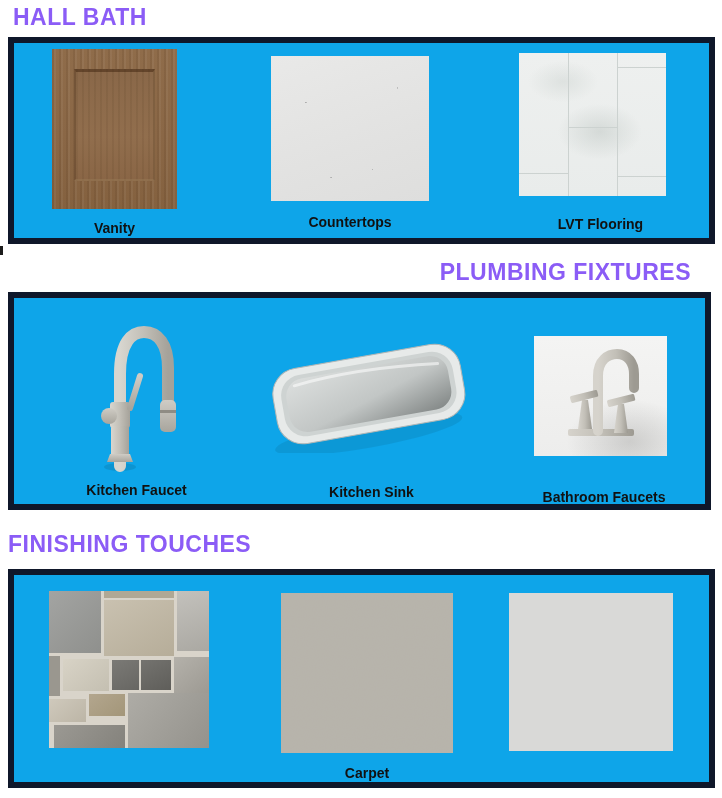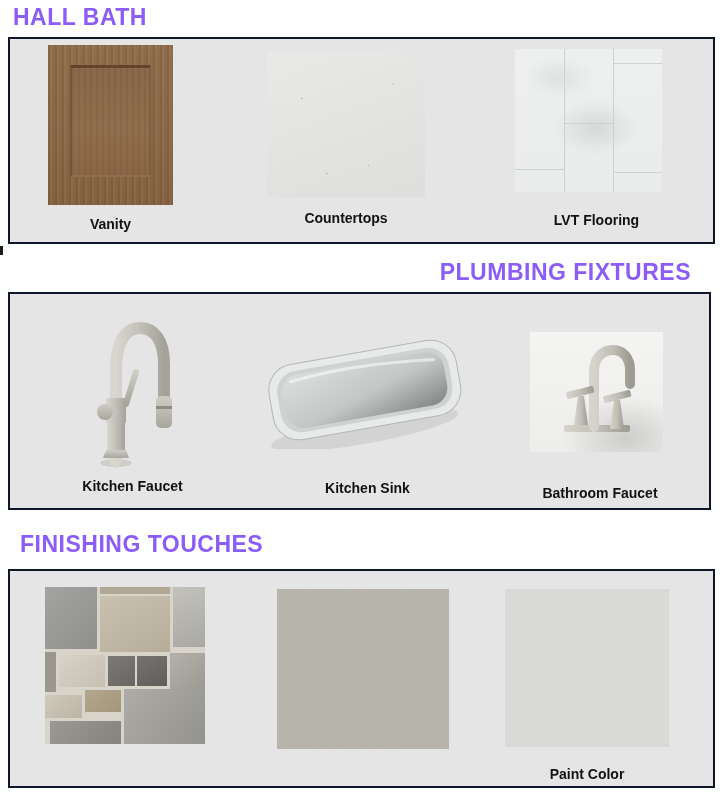--- a/index.html
+++ b/index.html
@@ -7,25 +7,25 @@
     width:722px;height:798px;position:relative;overflow:hidden;
     font-family:"Liberation Sans",sans-serif;
   }
   .section-title{
     position:absolute;
     font-size:23px;font-weight:bold;letter-spacing:0.5px;
     color:#8b5cf6;white-space:nowrap;
   }
   #title-hall-bath{left:13px;top:4px;}
   #title-plumbing{right:31px;top:259px;}
-  #title-finishing{left:20px;top:531px;text-align:right;}
+  #title-finishing{left:8px;top:531px;text-align:right;}
 
   .spec-box{
     position:absolute;left:8px;
-    border:2px solid #0f172a;background:#e5e5e5;box-sizing:border-box;
+    border:6px solid #0f172a;background:#0ea5e9;box-sizing:border-box;
   }
   #box-hall-bath{top:37px;width:707px;height:207px;}
   #box-plumbing{top:292px;width:703px;height:218px;padding-left:37px;}
   #box-finishing{top:569px;width:707px;height:219px;}
 
   .swatch-label{
     position:absolute;font-size:14px;font-weight:bold;color:#111;
     text-align:center;white-space:nowrap;
   }
 
@@ -176,21 +176,21 @@
         </linearGradient>
       </defs>
       <rect x="34" y="93" width="66" height="7" rx="2" fill="url(#metal3)"></rect>
       <path d="M64 95 L64 40 C64 24 74 18 83 18 C94 18 100 27 100 38 L100 52" fill="none" stroke="url(#metal3)" stroke-width="10" stroke-linecap="round"></path>
       <path d="M44 93 L58 93 L54 64 L48 64 Z" fill="url(#metal3)"></path>
       <rect x="36" y="57" width="28" height="7" rx="1.5" fill="url(#metal3)" transform="rotate(-14 50 60)"></rect>
       <path d="M80 97 L94 97 L90 68 L84 68 Z" fill="url(#metal3)"></path>
       <rect x="73" y="61" width="28" height="7" rx="1.5" fill="url(#metal3)" transform="rotate(-14 87 64)"></rect>
     </svg>
   </div>
-  <div class="swatch-label" style="left:520px;top:191px;width:140px;">Bathroom Faucet</div>
+  <div class="swatch-label" style="left:520px;top:191px;width:140px;">Bathroom Faucets</div>
 </div>
 
 <div id="title-finishing" class="section-title">FINISHING TOUCHES</div>
 
 <div id="box-finishing" class="spec-box">
   <div class="stone">
     <div style="left:0;top:0;width:52px;height:62px;background:linear-gradient(135deg,#a3a4a2,#8f908d);"></div>
     <div style="left:55px;top:9px;width:70px;height:56px;background:linear-gradient(150deg,#c9c1b0,#b6ad99);"></div>
     <div style="left:128px;top:0;width:32px;height:60px;background:linear-gradient(160deg,#c3c1bc,#aaa8a2);"></div>
     <div style="left:55px;top:0;width:70px;height:7px;background:#b0a globalize895;background:#b0a895;"></div>
@@ -208,18 +208,18 @@
   <div class="carpet">
     <svg width="172" height="160">
       <filter id="carpetNoise">
         <feTurbulence type="fractalNoise" baseFrequency="0.9" numOctaves="2" result="n"></feTurbulence>
         <feColorMatrix in="n" type="matrix" values="0 0 0 0 0.48  0 0 0 0 0.47  0 0 0 0 0.44  0 0 0 0.35 0"></feColorMatrix>
       </filter>
       <rect width="172" height="160" fill="#b7b3aa"></rect>
       <rect width="172" height="160" filter="url(#carpetNoise)"></rect>
     </svg>
   </div>
+  <div class="swatch-label" style="left:267px;top:190px;width:172px;">Carpet</div>
 
   <div class="paint"></div>
-  <div class="swatch-label" style="left:495px;top:195px;width:164px;">Paint Color</div>
 </div>
 
 <div class="artifact-tick"></div>
 
 </body></html>

